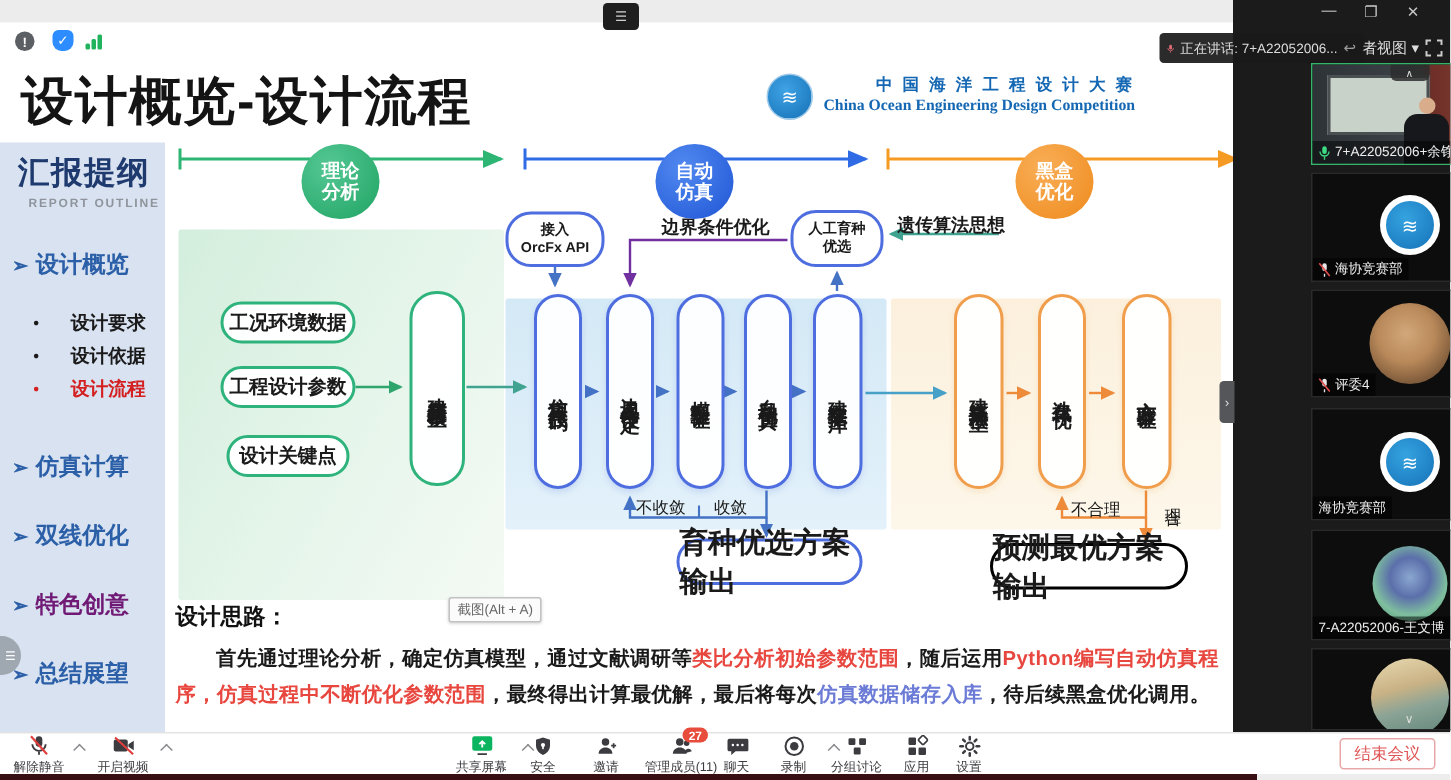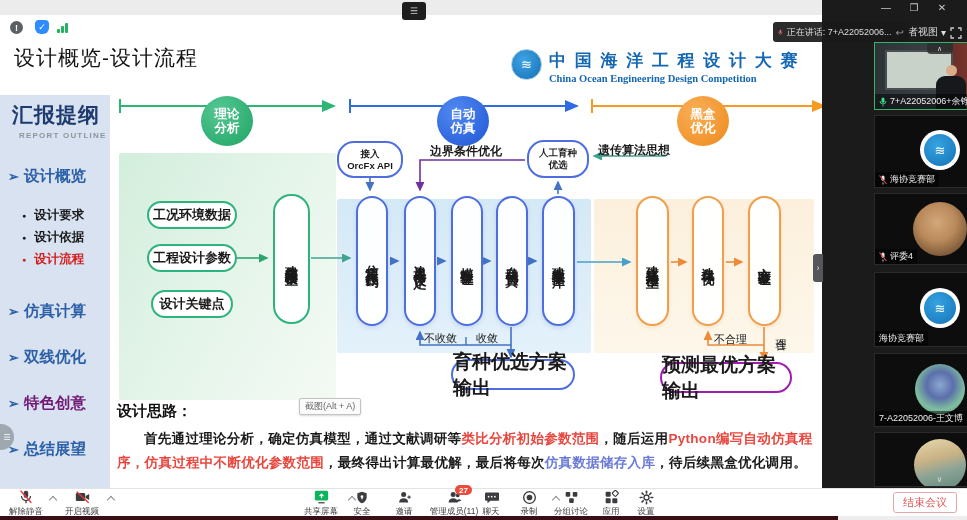--- a/index.html
+++ b/index.html
@@ -11,33 +11,33 @@
   .titlebar{left:0;top:0;width:822px;height:15px;background:#ececec;}
   .watch-banner{left:402px;top:2px;height:18px;background:#1e1e1e;border-radius:3px;color:#e9e9e9;font-size:10px;display:flex;align-items:center;padding:0 8px;gap:7px;z-index:40;}
   .watch-banner .menu-glyph{color:#cfcfcf;font-size:9px;}
 
   
   .slide{left:0;top:15px;width:822px;height:473px;background:#ffffff;}
   .info-icon{left:10px;top:21px;width:13px;height:13px;border-radius:50%;background:#5c5f63;color:#fff;font-size:9px;font-weight:700;display:flex;align-items:center;justify-content:center;}
   .shield-icon{left:35px;top:20px;width:14px;height:14px;border-radius:4px 4px 6px 6px;background:#2d8cff;color:#fff;font-size:9px;display:flex;align-items:center;justify-content:center;}
   .signal-icon{left:57px;top:22px;display:flex;align-items:flex-end;gap:1.5px;height:11px;}
   .signal-icon i{display:block;width:2.5px;background:#21b35e;border-radius:1px;}
-  .slide-title{left:14px;top:44px;font-size:21px;font-weight:400;color:#141414;letter-spacing:1px;}
+  .slide-title{left:14px;top:44px;font-size:35px;font-weight:700;color:#141414;letter-spacing:1px;}
   .logo{left:511px;top:49px;display:flex;gap:7px;align-items:flex-start;}
   .logo-circle{width:31px;height:31px;border-radius:50%;background:radial-gradient(circle at 40% 35%,#3fa3e6,#1470b4);border:1.5px solid #9fc9e8;color:#fff;font-size:13px;display:flex;align-items:center;justify-content:center;}
-  .logo-cn{font-family:Liberation Sans, sans-serif;font-size:17px;font-weight:700;color:#1467b3;letter-spacing:2px;white-space:nowrap;text-align:right;}
+  .logo-cn{font-family:Liberation Serif, serif;font-size:11px;font-weight:700;color:#1467b3;letter-spacing:2px;white-space:nowrap;text-align:right;}
   .logo-en{font-family:"Liberation Serif",serif;font-size:10.5px;font-weight:700;color:#1467b3;margin-top:1px;white-space:nowrap;}
 
   
   .outline{left:0;top:95px;width:110px;height:393px;background:#d8e2f0;z-index:2;}
   .outline-title{left:12px;top:101px;font-size:21px;font-weight:700;color:#1e3a6e;letter-spacing:1px;z-index:3;}
   .outline-sub{left:19px;top:131px;font-size:8px;font-weight:700;color:#8f949c;letter-spacing:1.2px;z-index:3;}
   .osec{position:absolute;left:8px;display:flex;gap:5px;align-items:center;z-index:3;font-size:15.5px;font-weight:700;}
   .osec .arr{font-size:13px;}
-  .osub{position:absolute;left:22px;display:flex;gap:8px;align-items:center;z-index:3;font-size:12.5px;font-weight:600;color:#1a1a1a;}
+  .osub{position:absolute;left:22px;display:flex;gap:21px;align-items:center;z-index:3;font-size:12.5px;font-weight:600;color:#1a1a1a;}
   .osub .blt{font-size:7px;}
   .edge-handle{left:0;top:424px;width:14px;height:26px;background:#99a1aa;border-radius:0 13px 13px 0;color:#fff;font-size:8px;display:flex;align-items:center;justify-content:center;z-index:5;opacity:.9;}
 
   
   .stage{position:absolute;top:96px;width:52px;height:50px;border-radius:50%;display:flex;align-items:center;justify-content:center;color:#fff;font-size:12.5px;font-weight:700;line-height:1.15;text-align:center;z-index:4;}
   .stage span{display:block;width:28px;}
 
   
   .panel{position:absolute;z-index:1;border-radius:2px;}
   .panel-green{left:119px;top:153px;width:217px;height:247px;background:linear-gradient(120deg,#d3eedd 0%,#e8f6ec 60%,#f4faf4 100%);}
@@ -249,21 +249,21 @@
     </div>
 
   <div class="pill spill" style="left:337px;top:141px;width:66px;height:37px">
     <span>接入</span>
       <span>OrcFx API</span>
   </div>
   <div class="pill spill" style="left:527px;top:140px;width:62px;height:38px">
     <span>人工育种</span>
       <span>优选</span>
   </div>
-  <div class="flabel" style="left:430px;top:143px">边界条件优化</div>
+  <div class="flabel" style="left:441px;top:143px">边界条件优化</div>
   <div class="flabel" style="left:598px;top:142px">遗传算法思想</div>
 
   <div class="pill vpill vpill-blue" style="left:356px;top:196px;width:32px;height:130px">
       <span>仿真程序代码</span>
     </div>
   <div class="pill vpill vpill-blue" style="left:404px;top:196px;width:32px;height:130px">
       <span>边界条件设定</span>
     </div>
   <div class="pill vpill vpill-blue" style="left:451px;top:196px;width:32px;height:130px">
       <span>模型验证</span>
@@ -286,21 +286,21 @@
     </div>
 
   <div class="small-lb" style="left:424px;top:331px">不收敛</div>
   <div class="small-lb" style="left:476px;top:331px">收敛</div>
   <div class="small-lb" style="left:714px;top:332px">不合理</div>
   <div class="small-lb vert-lb" style="left:775px;top:330px">合理</div>
 
   <div class="pill outpill" style="left:451px;top:359px;width:124px;height:31px;border:2px solid #4e6ee0">
       <span>育种优选方案输出</span>
     </div>
-  <div class="pill outpill" style="left:660px;top:362px;width:132px;height:31px;border:2px solid #a21caf">
+  <div class="pill outpill" style="left:660px;top:362px;width:132px;height:31px;border:2px solid #000000">
       <span>预测最优方案输出</span>
     </div>
 
   <div class="abs idea-title">设计思路：</div>
   <div class="abs idea-par">
     <span style="color: rgb(26, 26, 26);">首先通过理论分析，确定仿真模型，通过文献调研等</span><span style="color: rgb(232, 71, 63);">类比分析初始参数范围</span><span style="color: rgb(26, 26, 26);">，随后运用</span><span style="color: rgb(232, 71, 63);">Python编写自动仿真程序，仿真过程中不断优化参数范围</span><span style="color: rgb(26, 26, 26);">，最终得出计算最优解，最后将每次</span><span style="color: rgb(107, 123, 214);">仿真数据储存入库</span><span style="color: rgb(26, 26, 26);">，待后续黑盒优化调用。</span>
   </div>
   <div class="abs shot-tip">截图(Alt + A)</div>
 
   <div class="abs vpanel"></div>

